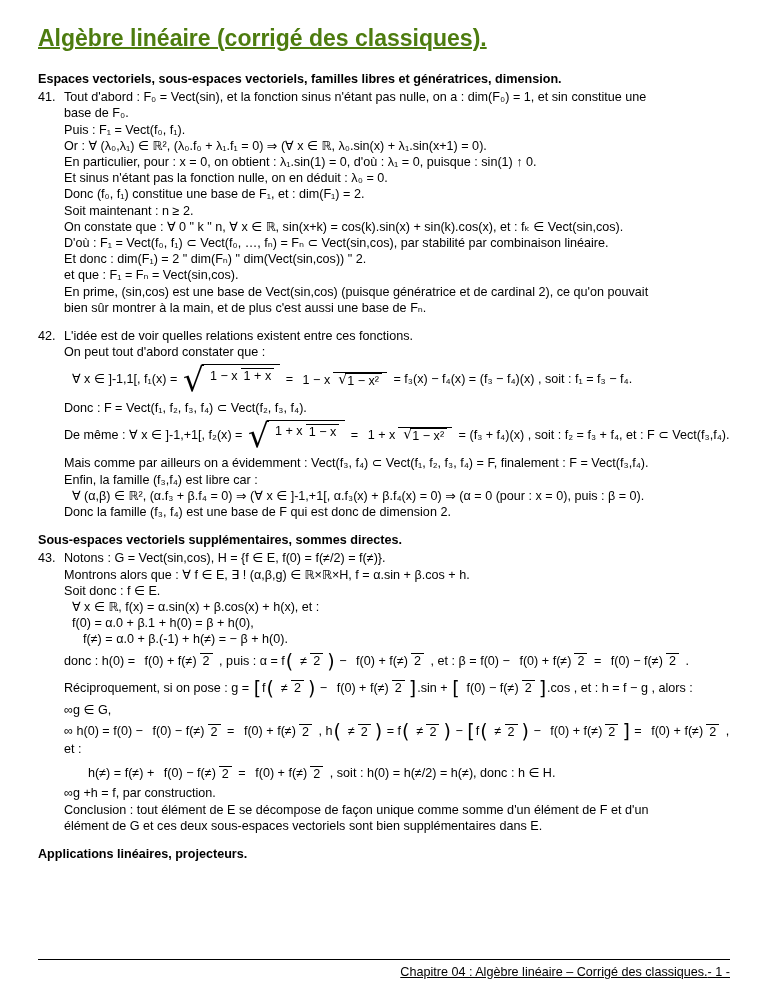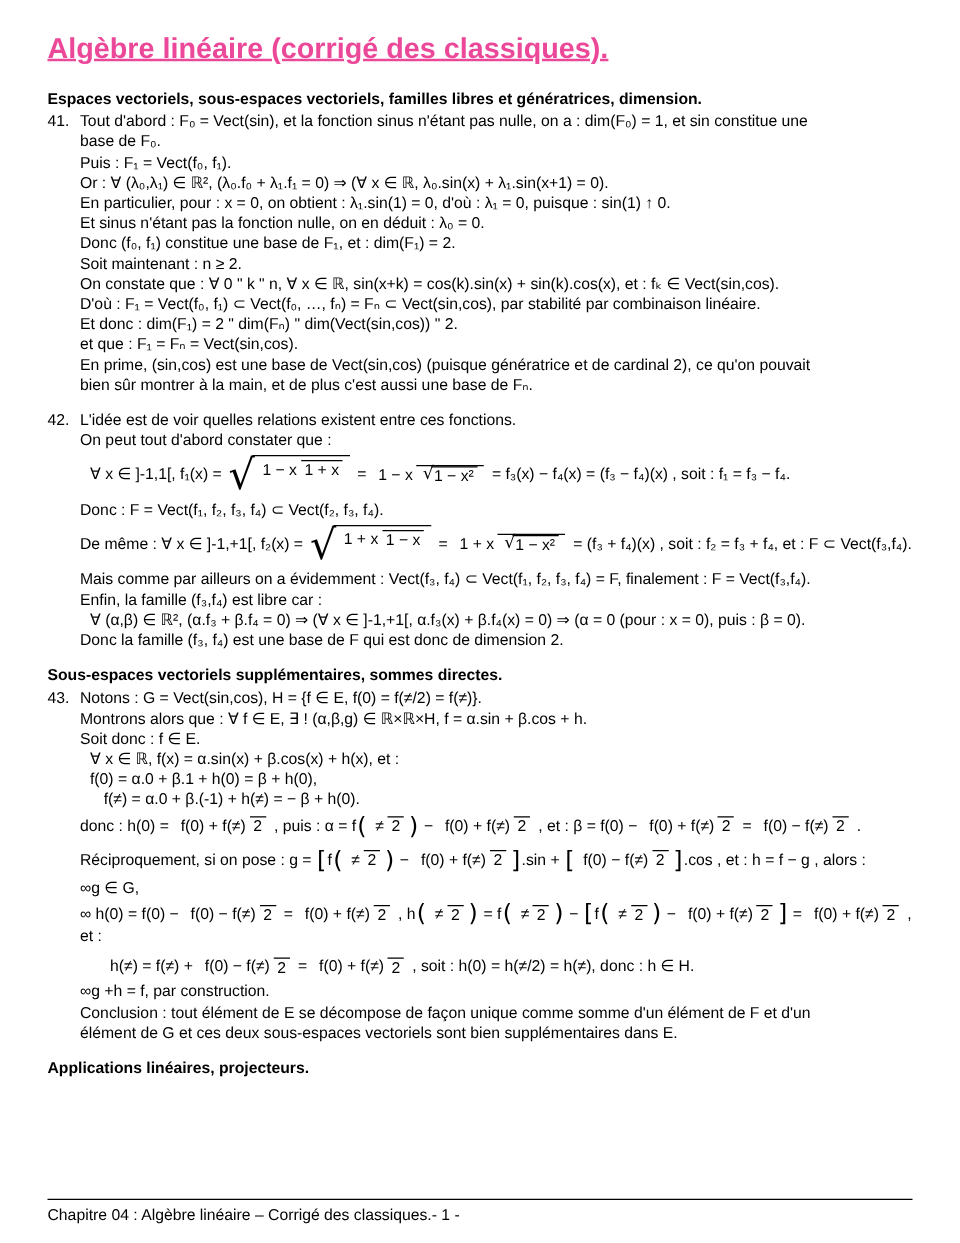--- a/index.html
+++ b/index.html
@@ -30,27 +30,27 @@
   .sqrt{display:inline-flex;align-items:flex-start;vertical-align:middle;margin:0 2px;}
   .sqsign{font-family:"DejaVu Sans",sans-serif;line-height:0.95;margin-right:-2px;}
   .sqrt.big>.sqsign{font-size:33px;}
   .sqrt:not(.big)>.sqsign{font-size:14px;}
   .sqbody{border-top:1px solid #000;padding:0 3px 0 2px;}
   .sqrt.big>.sqbody{padding-top:2px;}
   .bigbr{font-size:19px;line-height:1;vertical-align:middle;margin:0 1px;font-family:"DejaVu Sans",sans-serif;}
   
   .bottom{margin-top:auto;}
   .rule{border-top:1px solid #000;margin-top:2px;}
-  .footer{display:flex;justify-content:flex-start;padding-top:4px;}
+  .footer{display:flex;justify-content:flex-end;padding-top:4px;text-decoration:underline;}
 </style>
 </head>
 <body>
 
 <div class="page">
-  <h1 class="title" style="color: #ec4899;">Algèbre linéaire (corrigé des classiques).</h1>
+  <h1 class="title" style="color: #4d7c0f;">Algèbre linéaire (corrigé des classiques).</h1>
   <div class="doc" id="doc">
       <div class="heading">Espaces vectoriels, sous-espaces vectoriels, familles libres et génératrices, dimension.</div>
       <div class="item">
         <span class="inum">41.</span>
         <div class="ln">Tout d'abord : F₀ = Vect(sin), et la fonction sinus n'étant pas nulle, on a : dim(F₀) = 1, et sin constitue une</div>
         <div class="ln">base de F₀.</div>
         <div class="ln">Puis : F₁ = Vect(f₀, f₁).</div>
         <div class="ln">Or : ∀ (λ₀,λ₁) ∈ ℝ², (λ₀.f₀ + λ₁.f₁ = 0) ⇒ (∀ x ∈ ℝ, λ₀.sin(x) + λ₁.sin(x+1) = 0).</div>
         <div class="ln">En particulier, pour : x = 0, on obtient : λ₁.sin(1) = 0, d'où : λ₁ = 0, puisque : sin(1) ↑ 0.</div>
         <div class="ln">Et sinus n'étant pas la fonction nulle, on en déduit : λ₀ = 0.</div>

